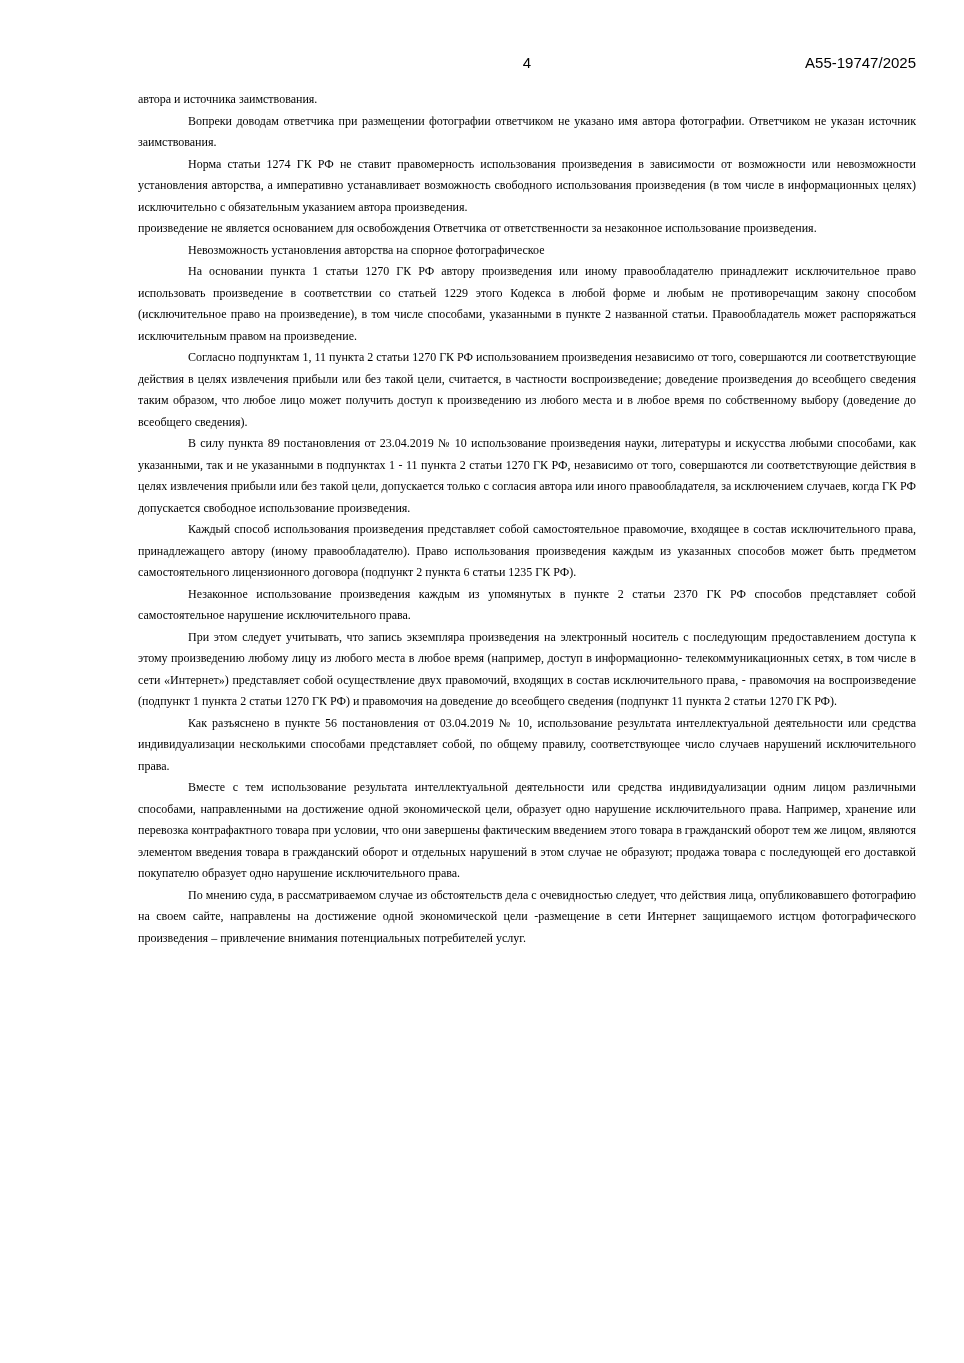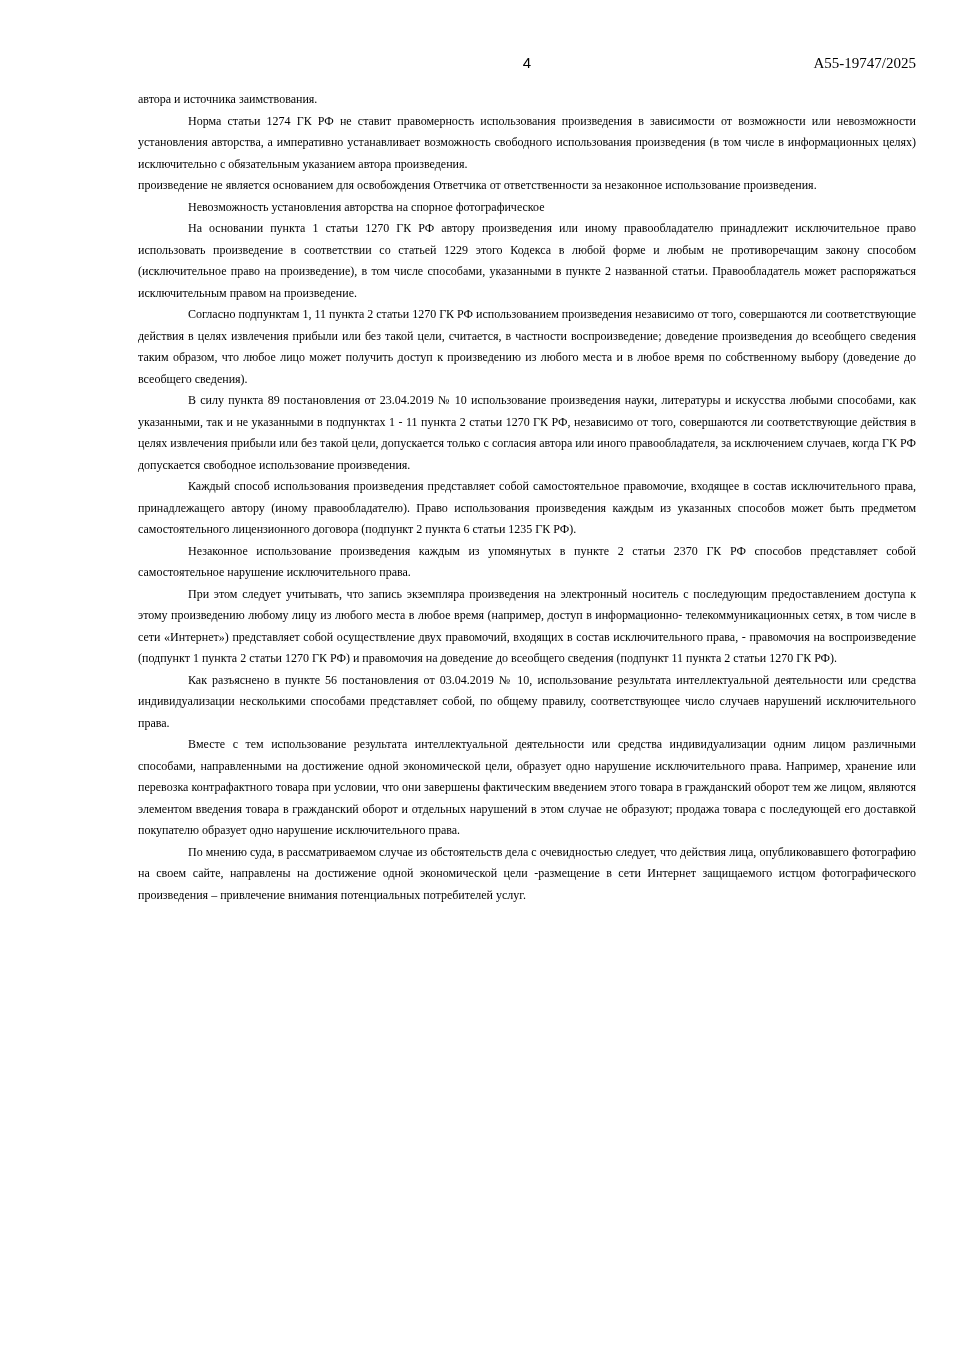--- a/index.html
+++ b/index.html
@@ -30,21 +30,20 @@
     position: absolute;
     left: 0;
     right: 0;
     text-align: center;
   }
   .case-number {
     position: absolute;
     right: 0;
     top: 0;
     text-align: left;
-    font-family: Liberation Serif, serif;
   }
   .content {
     position: absolute;
     top: 89px;
     left: 138px;
     width: 778px;
     font-family: "Liberation Serif", serif;
     font-size: 12px;
     line-height: 21.5px;
     text-align: justify;
@@ -63,20 +62,21 @@
 
 <div class="page">
 
   <div class="page-header">
     <div class="page-number">4</div>
     <div class="case-number">А55-19747/2025</div>
   </div>
 
   <div class="content">
     <p class="para">автора и источника заимствования.</p>
+    <p class="para indent">Вопреки доводам ответчика при размещении фотографии ответчиком не указано имя автора фотографии. Ответчиком не указан источник заимствования.</p>
     <p class="para indent">Норма статьи 1274 ГК РФ не ставит правомерность использования произведения в зависимости от возможности или невозможности установления авторства, а императивно устанавливает возможность свободного использования произведения (в том числе в информационных целях) исключительно с обязательным указанием автора произведения.</p>
     <p class="para">произведение не является основанием для освобождения Ответчика от ответственности за незаконное использование произведения.</p>
     <p class="para indent">Невозможность установления авторства на спорное фотографическое</p>
     <p class="para indent">На основании пункта 1 статьи 1270 ГК РФ автору произведения или иному правообладателю принадлежит исключительное право использовать произведение в соответствии со статьей 1229 этого Кодекса в любой форме и любым не противоречащим закону способом (исключительное право на произведение), в том числе способами, указанными в пункте 2 названной статьи. Правообладатель может распоряжаться исключительным правом на произведение.</p>
     <p class="para indent">Согласно подпунктам 1, 11 пункта 2 статьи 1270 ГК РФ использованием произведения независимо от того, совершаются ли соответствующие действия в целях извлечения прибыли или без такой цели, считается, в частности воспроизведение; доведение произведения до всеобщего сведения таким образом, что любое лицо может получить доступ к произведению из любого места и в любое время по собственному выбору (доведение до всеобщего сведения).</p>
     <p class="para indent">В силу пункта 89 постановления от 23.04.2019 № 10 использование произведения науки, литературы и искусства любыми способами, как указанными, так и не указанными в подпунктах 1 - 11 пункта 2 статьи 1270 ГК РФ, независимо от того, совершаются ли соответствующие действия в целях извлечения прибыли или без такой цели, допускается только с согласия автора или иного правообладателя, за исключением случаев, когда ГК РФ допускается свободное использование произведения.</p>
     <p class="para indent">Каждый способ использования произведения представляет собой самостоятельное правомочие, входящее в состав исключительного права, принадлежащего автору (иному правообладателю). Право использования произведения каждым из указанных способов может быть предметом самостоятельного лицензионного договора (подпункт 2 пункта 6 статьи 1235 ГК РФ).</p>
     <p class="para indent">Незаконное использование произведения каждым из упомянутых в пункте 2 статьи 2370 ГК РФ способов представляет собой самостоятельное нарушение исключительного права.</p>
     <p class="para indent">При этом следует учитывать, что запись экземпляра произведения на электронный носитель с последующим предоставлением доступа к этому произведению любому лицу из любого места в любое время (например, доступ в информационно- телекоммуникационных сетях, в том числе в сети «Интернет») представляет собой осуществление двух правомочий, входящих в состав исключительного права, - правомочия на воспроизведение (подпункт 1 пункта 2 статьи 1270 ГК РФ) и правомочия на доведение до всеобщего сведения (подпункт 11 пункта 2 статьи 1270 ГК РФ).</p>
     <p class="para indent">Как разъяснено в пункте 56 постановления от 03.04.2019 № 10, использование результата интеллектуальной деятельности или средства индивидуализации несколькими способами представляет собой, по общему правилу, соответствующее число случаев нарушений исключительного права.</p>

